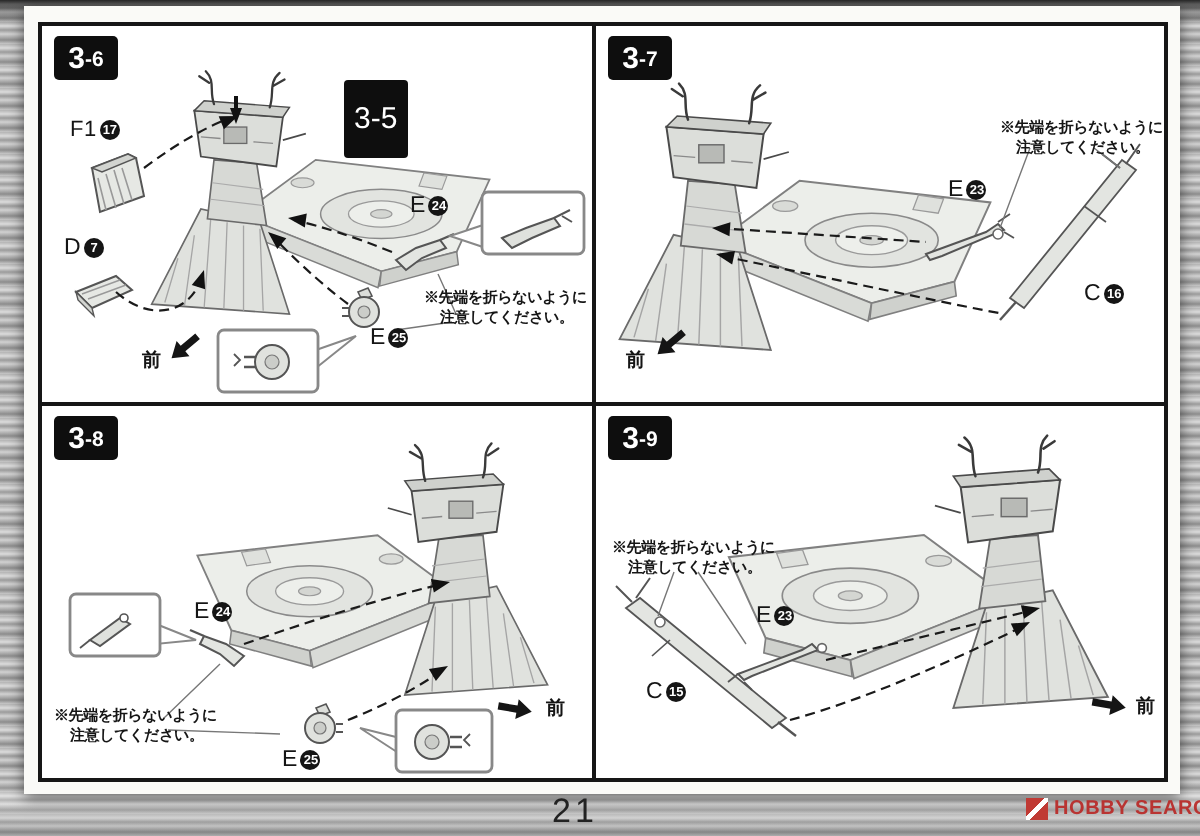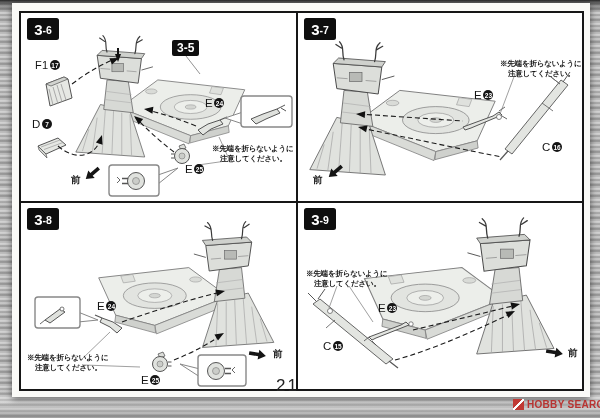--- a/index.html
+++ b/index.html
@@ -19,35 +19,35 @@
   .div-h { position:absolute; left:19px; top:200.5px; width:565px; height:2.5px; background:#161616; }
 
   .panel { position:absolute; }
   .art { position:absolute; inset:0; width:100%; height:100%; }
   .dash { stroke:#1a1a1a; stroke-width:1.1; fill:none; stroke-dasharray:5 3; }
 
   .hdr { position:absolute; left:5px; top:4px; width:32px; height:22px; background:#0e0e0e;
     color:#fff; border-radius:2.5px; display:flex; align-items:center; justify-content:center; }
   .hm { font-size:15px; font-weight:700; line-height:1; }
   .hs { font-size:10.5px; font-weight:700; line-height:1; margin-top:3px; }
-  .refbadge { position:absolute; background:#0e0e0e; color:#fff; font-size:12px; font-weight:700;
-    padding:2px 5px; border-radius:2px; line-height:1; }
+  .refbadge { position:absolute; background:#0e0e0e; color:#fff; font-size:15px; font-weight:400;
+    padding:12px 5px; border-radius:2px; line-height:1; }
 
   .plabel { position:absolute; display:flex; align-items:flex-start; gap:1.5px; color:#151515; }
   .pl-letter { font-size:11.5px; font-weight:500; line-height:1; letter-spacing:.3px; }
   .big .pl-letter { font-size:11px; }
   .pl-num { width:10px; height:10px; border-radius:50%; background:#151515; color:#fff;
     font-size:6.5px; font-weight:700; display:flex; align-items:center; justify-content:center; }
 
   .note { position:absolute; font-size:7.5px; line-height:1.35; color:#151515;
     letter-spacing:-.2px; white-space:nowrap;font-weight:bold; }
   .note > div:nth-child(2) { padding-left:8px; }
   .front { position:absolute; font-size:9.5px; font-weight:700; color:#151515; }
 
-  .pageno { position:absolute; left:276px; top:376px; font-size:17px; color:#222; letter-spacing:2px; }
+  .pageno { position:absolute; left:276px; top:396px; font-size:17px; color:#222; letter-spacing:2px; }
   .wm { position:absolute; left:513px; top:399px; display:flex; align-items:center; gap:3px; }
   .wm-icon { width:11px; height:11px; background:#c03a34; display:inline-block;
     background-image:linear-gradient(135deg, transparent 42%, #fff 42%, #fff 58%, transparent 58%); }
   .wm-text { font-size:10px; font-weight:700; color:rgba(185,40,38,.92); letter-spacing:.3px; white-space:nowrap; }
 </style>
 </head>
 <body>
 
 <div class="stage">
 

